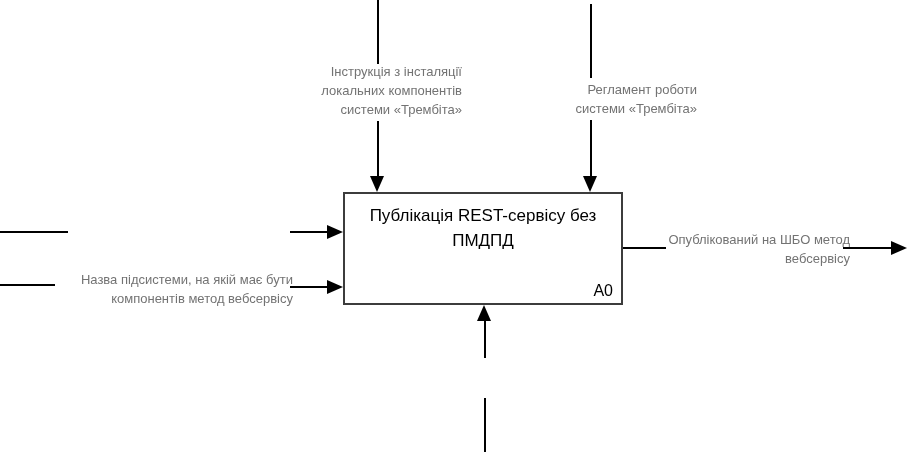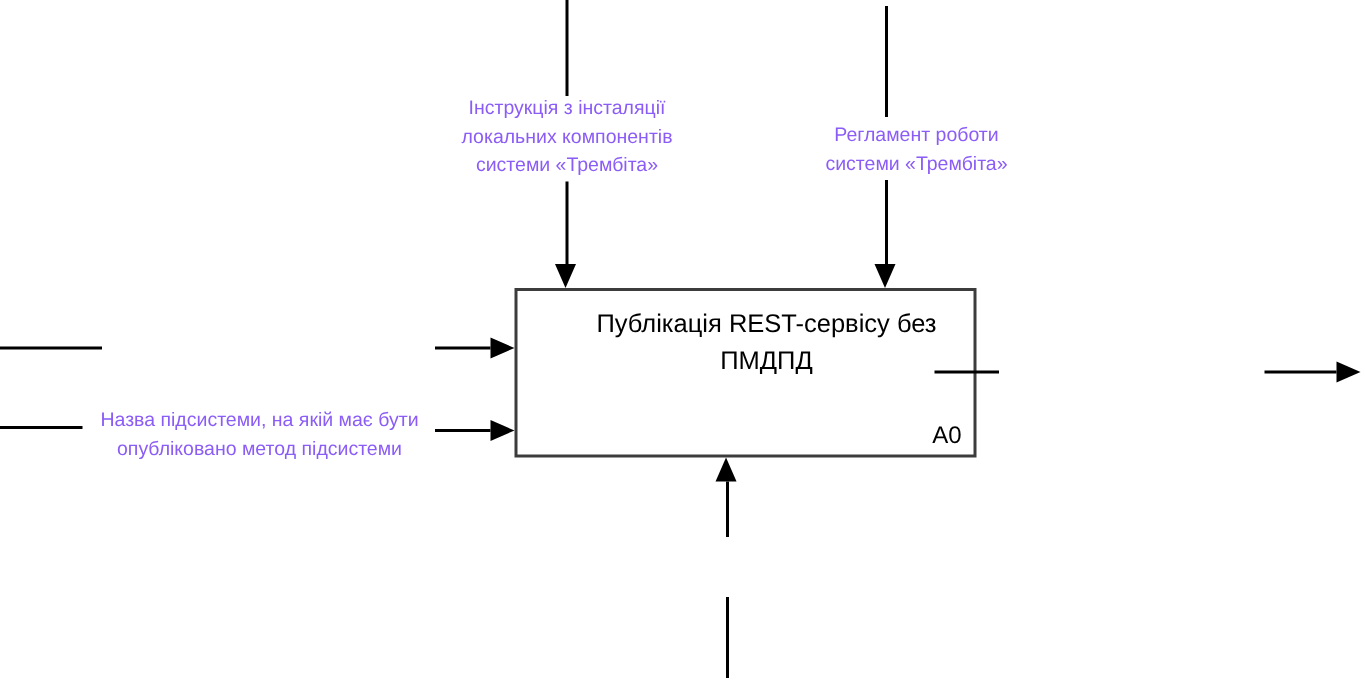--- a/index.html
+++ b/index.html
@@ -13,33 +13,32 @@
   }
   .line { position:absolute; background:#000; }
   .vline { width:2px; }
   .hline { height:2px; }
   .arr { position:absolute; width:0; height:0; }
   .arr-down  { border-left:7px solid transparent; border-right:7px solid transparent; border-top:16px solid #000; }
   .arr-up    { border-left:7px solid transparent; border-right:7px solid transparent; border-bottom:16px solid #000; }
   .arr-right { border-top:7px solid transparent; border-bottom:7px solid transparent; border-left:16px solid #000; }
   .lbl {
     position:absolute;
-    text-align:center;
+    text-align:right;
     white-space:pre-line;
     font-size:13px;
     line-height:19px;
-    color:#8b5cf6;
+    color:#737373;
   }
   .fbox {
     position:absolute;
     left:343px; top:192px;
     width:276px; height:109px;
     border:2px solid #3c3c3c;
     background:#fff;
-    padding-left:28px;
   }
   .fbox-title {
     padding:9px 12px 0 12px;
     font-size:17px;
     line-height:25px;
     text-align:center;
     white-space:pre-line;
   }
   .fbox-code {
     position:absolute;
@@ -69,25 +68,27 @@
 системи «Трембіта»</div>
   <div class="line vline" style="left:590px; top:120px; height:56px"></div>
   <div class="arr arr-down" style="left:583px; top:176px"></div>
 
   <div class="line hline" style="left:0; top:231px; width:68px"></div>
   <div class="line hline" style="left:290px; top:231px; width:37px"></div>
   <div class="arr arr-right" style="left:327px; top:225px"></div>
 
   <div class="line hline" style="left:0; top:284px; width:55px"></div>
   <div class="lbl" style="left:53px; top:270px; width:240px">Назва підсистеми, на якій має бути
-опубліковано метод підсистеми</div>
+компонентів метод вебсервісу</div>
   <div class="line hline" style="left:290px; top:286px; width:37px"></div>
   <div class="arr arr-right" style="left:327px; top:280px"></div>
 
   <div class="line hline" style="left:623px; top:247px; width:43px"></div>
+  <div class="lbl" style="left:660px; top:230px; width:190px">Опублікований на ШБО метод
+вебсервісу</div>
   <div class="line hline" style="left:843px; top:247px; width:48px"></div>
   <div class="arr arr-right" style="left:891px; top:241px"></div>
 
   <div class="arr arr-up" style="left:477px; top:305px"></div>
   <div class="line vline" style="left:484px; top:321px; height:37px"></div>
   <div class="line vline" style="left:484px; top:398px; height:54px"></div>
 
 </div>
 
 </body></html>

